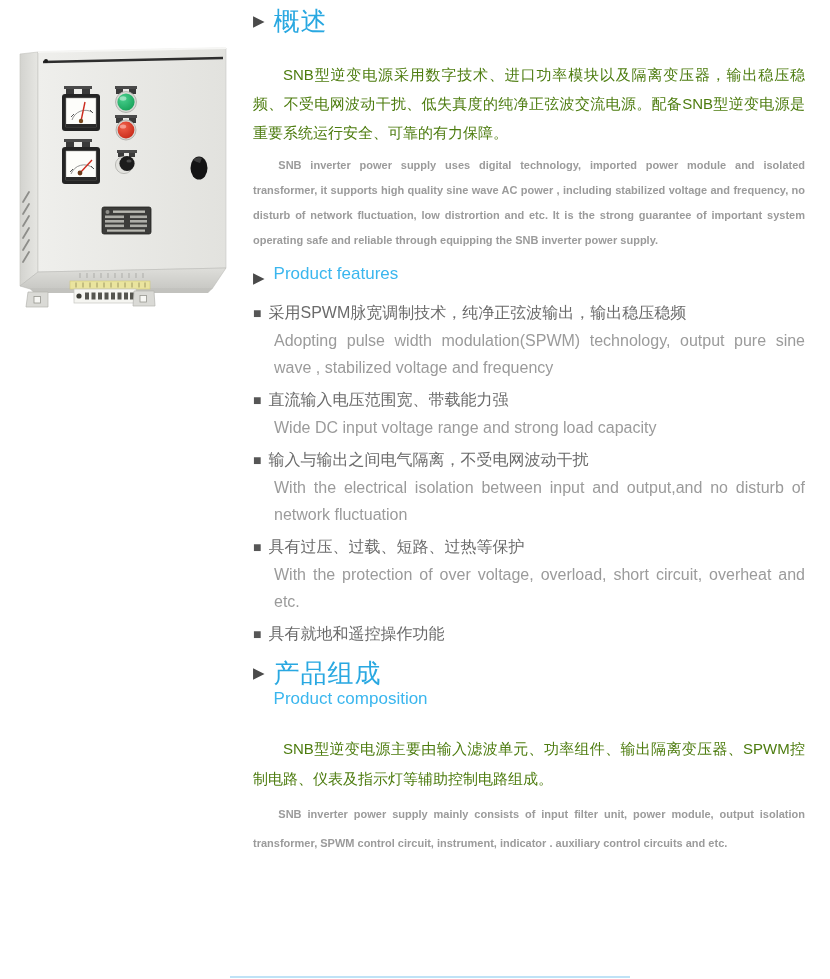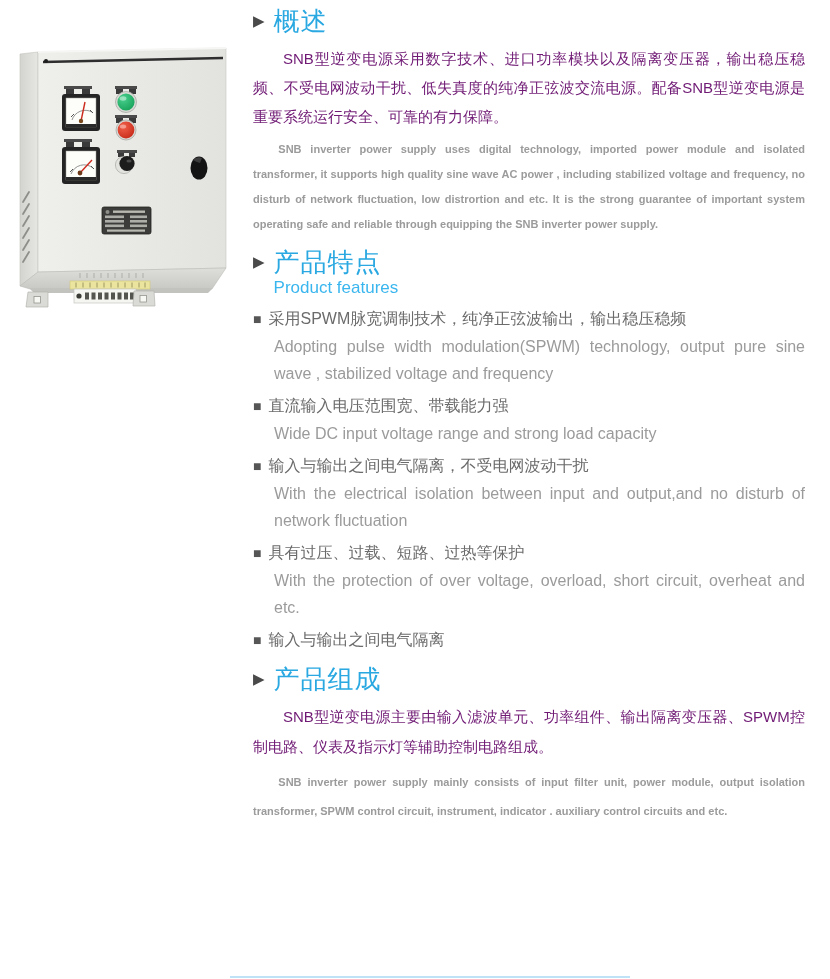--- a/index.html
+++ b/index.html
@@ -12,21 +12,21 @@
   .product-image{position:absolute;left:8px;top:40px;width:236px;height:285px;}
   
   .right-col{position:absolute;left:253px;top:6px;width:552px;}
   .section{margin:0;}
   .sec-head{display:flex;align-items:flex-start;}
   .marker{font-size:15px;color:#4a4a4a;line-height:30px;margin-right:9px;flex:0 0 auto;}
   .titles{flex:1;}
   .title-zh{font-size:26px;line-height:30px;color:#29a8e1;font-weight:400;letter-spacing:1px;}
   .title-en{font-size:17px;line-height:22px;color:#3ab6ee;font-weight:400;}
   .head-indent{margin-left:24px;}
-  .para-zh{font-size:15px;line-height:29px;color:#701a75;text-align:justify;text-indent:2em;margin:8px 0 0 0;}
+  .para-zh{font-size:15px;line-height:29px;color:#4d7c0f;text-align:justify;text-indent:2em;margin:24px 0 0 0;}
   .para-en{font-size:11px;line-height:25px;color:#9b9b9b;text-align:justify;text-indent:2.3em;margin:6px 0 0 0;font-weight:bold;}
   .sec-features{margin-top:10px;}
   .sec-composition{margin-top:12px;}
   .features{margin:0;padding:0;list-style:none;}
   .feature{margin:0;}
   .feature-zh{display:flex;align-items:flex-start;font-size:16px;line-height:24px;color:#6b6b6b;margin:8px 0 0 0;}
   .feature:nth-child(n+2) .feature-zh{margin-top:7px;}
   .bullet{font-size:14px;line-height:24px;color:#565656;margin-right:7px;flex:0 0 auto;}
   .feature-en{font-size:16px;line-height:27px;color:#9b9b9b;text-align:justify;margin:2px 0 0 21px;}
   .comp-zh{line-height:30px;}
@@ -216,21 +216,20 @@
       </div>
     </div>
     <p class="para-zh">SNB型逆变电源采用数字技术、进口功率模块以及隔离变压器，输出稳压稳频、不受电网波动干扰、低失真度的纯净正弦波交流电源。配备SNB型逆变电源是重要系统运行安全、可靠的有力保障。</p>
     <p class="para-en">SNB inverter power supply uses digital technology, imported power module and isolated transformer, it supports high quality sine wave AC power , including stabilized voltage and frequency, no disturb of network fluctuation, low distrortion and etc. It is the strong guarantee of important system operating safe and reliable through equipping the SNB inverter power supply.</p>
   </div>
 
   <div class="section sec-features">
     <div class="sec-head">
       <span class="marker">▶</span>
       <div class="titles">
-        <div class="title-zh">产品特点</div>
         <div class="title-en">Product features</div>
       </div>
     </div>
     <ul class="features head-indent">
       <li class="feature">
         <div class="feature-zh">
           <span class="bullet">■</span>
           <span>采用SPWM脉宽调制技术，纯净正弦波输出，输出稳压稳频</span>
         </div>
         <div class="feature-en">Adopting pulse width modulation(SPWM) technology, output pure sine wave , stabilized voltage and frequency</div>
@@ -252,31 +251,32 @@
       <li class="feature">
         <div class="feature-zh">
           <span class="bullet">■</span>
           <span>具有过压、过载、短路、过热等保护</span>
         </div>
         <div class="feature-en">With the protection of over voltage, overload, short circuit, overheat and etc.</div>
       </li>
       <li class="feature">
         <div class="feature-zh">
           <span class="bullet">■</span>
-          <span>输入与输出之间电气隔离</span>
+          <span>具有就地和遥控操作功能</span>
         </div>
       </li>
     </ul>
   </div>
 
   <div class="section sec-composition">
     <div class="sec-head">
       <span class="marker">▶</span>
       <div class="titles">
         <div class="title-zh">产品组成</div>
+        <div class="title-en">Product composition</div>
       </div>
     </div>
     <p class="para-zh comp-zh">SNB型逆变电源主要由输入滤波单元、功率组件、输出隔离变压器、SPWM控制电路、仪表及指示灯等辅助控制电路组成。</p>
     <p class="para-en comp-en">SNB inverter power supply mainly consists of input filter unit, power module, output isolation transformer, SPWM control circuit, instrument, indicator . auxiliary control circuits and etc.</p>
   </div>
 
 </div>
 
 <div class="footer-rule"></div>
 

